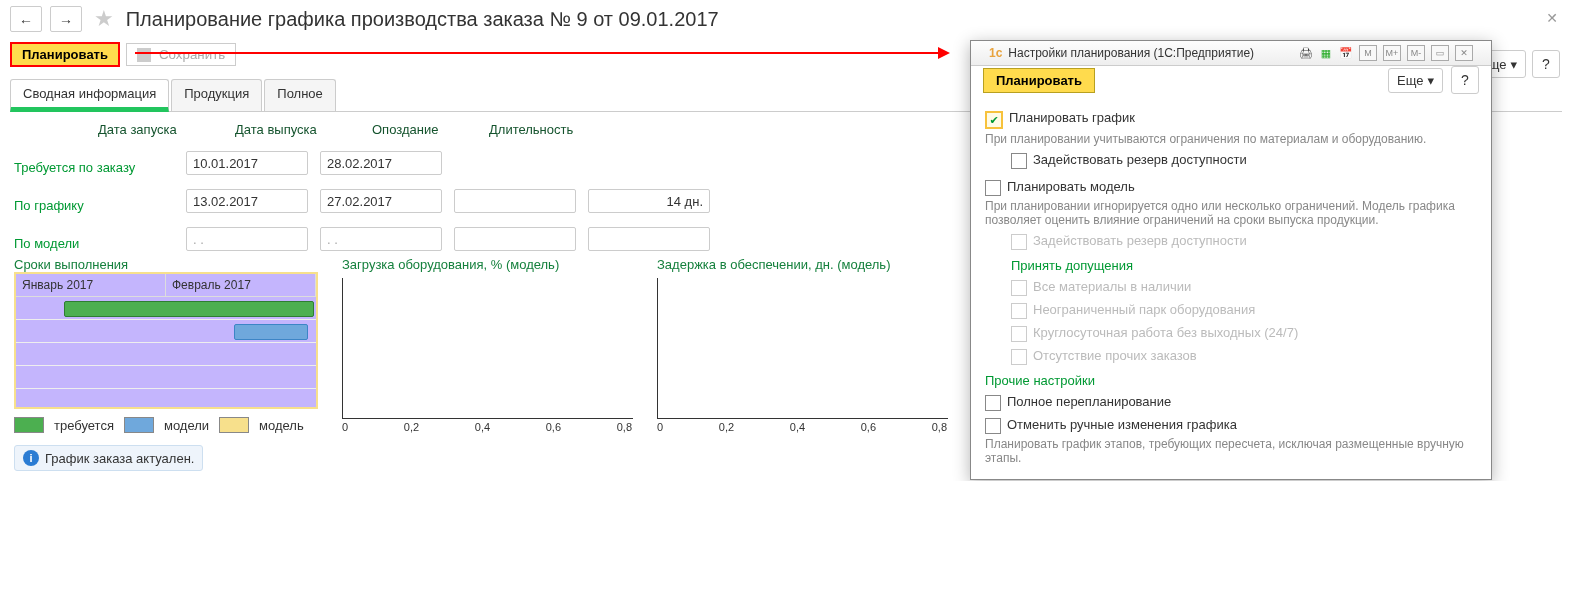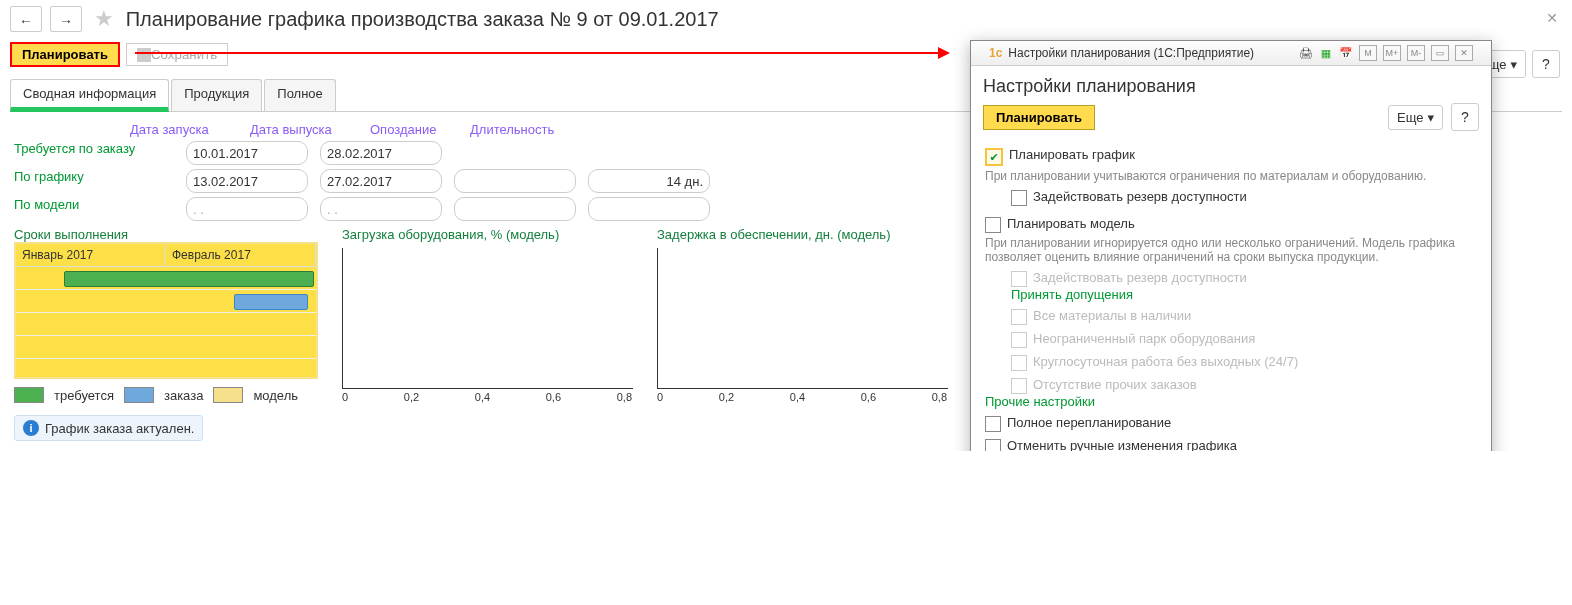--- a/index.html
+++ b/index.html
@@ -4,42 +4,42 @@
 <style>
 html,body{margin:0;padding:0;font-family:Arial,sans-serif;font-size:13px;color:#333;background:#fff;width:1572px;position:relative}
 .topbar{display:flex;align-items:center;padding:6px 10px;gap:8px}
 .nav-btn{width:30px;height:24px;border:1px solid #ccc;background:#fff;border-radius:2px;display:flex;align-items:center;justify-content:center;cursor:pointer;font-size:14px;color:#333}
 .star{color:#ccc;font-size:22px;margin:0 4px}
 .page-title{font-size:20px;color:#333}
 .close-x{position:absolute;right:14px;top:10px;color:#999;font-size:14px;cursor:pointer}
 .toolbar{display:flex;align-items:center;padding:4px 10px;gap:6px;position:relative}
 .plan-btn{background:#ffdb4d;border:2px solid red;padding:3px 10px;font-weight:bold;font-size:13px;cursor:pointer}
 .plan-btn-p{background:#ffdb4d;border:1px solid #b8a020;padding:4px 12px;font-weight:bold;font-size:13px;cursor:pointer}
-.save-btn{background:#fff;border:1px solid #ccc;padding:3px 10px;color:#aaa;display:flex;align-items:center;gap:0}
+.save-btn{background:#fff;border:1px solid #ccc;padding:3px 10px;color:#aaa;display:flex;align-items:center;gap:8px}
 .disk-icon{width:14px;height:14px;background:#ccc;display:inline-block}
 .arrow-line{position:absolute;left:135px;right:630px;top:14px;height:2px;background:red}
 .arrow-head{position:absolute;right:-8px;top:-5px;width:0;height:0;border-left:12px solid red;border-top:6px solid transparent;border-bottom:6px solid transparent}
 .more-btn{background:#fff;border:1px solid #ccc;border-radius:3px;padding:4px 8px;cursor:pointer;display:flex;align-items:center;gap:4px;font-size:13px}
 .help-btn{background:#fff;border:1px solid #ccc;border-radius:3px;width:26px;height:26px;cursor:pointer;font-size:14px;display:flex;align-items:center;justify-content:center}
 .right-ctrls{position:absolute;right:12px;top:50px;display:flex;gap:6px}
 .tabs{display:flex;border-bottom:1px solid #ccc;margin:8px 10px 0 10px}
 .tab{padding:6px 12px;border:1px solid #ccc;border-bottom:none;background:#f5f5f5;margin-right:2px;cursor:pointer;border-radius:3px 3px 0 0;font-size:13px}
 .tab.active{background:#fff;border-bottom:5px solid #22c55e;margin-bottom:-1px}
 .content{padding:10px 14px}
-.grid-hdr{display:flex;margin-left:116px;gap:0;color:#8b5cf6}
+.grid-hdr{display:flex;margin-left:84px;gap:17px;color:#14532d}
 .grid-hdr>div{width:120px}
 .grid-hdr>div.w100{width:100px}
-.row{display:flex;align-items:flex-start;margin-top:4px}
+.row{display:flex;align-items:flex-end;margin-top:14px}
 .row-lbl{width:172px;color:#009933}
-.in{width:108px;height:22px;border:1px solid #ccc;border-radius:10px;padding:0 6px;margin-right:12px;font-size:13px;text-align:left;display:flex;align-items:center}
+.in{width:108px;height:22px;border:1px solid #ccc;border-radius:2px;padding:0 6px;margin-right:12px;font-size:13px;text-align:left;display:flex;align-items:center}
 .in.r{justify-content:flex-end}
 .in.dim{color:#aaa}
 .sec-lbl{color:#15803d;margin-top:16px}
 .triple{display:flex;gap:24px;margin-top:6px}
-.gbox{border:2px solid #f7e08c;background:#fde047;width:300px;padding:0}
+.gbox{border:2px solid #f7e08c;background:#c4b5fd;width:300px;padding:0}
 .ghdr{display:flex;border-bottom:1px solid #ddd}
 .ghdr>div{flex:1;padding:4px 6px;font-size:12px;border-right:1px solid #ddd}
 .gbody{height:110px;position:relative}
 .gantt-row{height:22px;position:relative;border-bottom:1px solid #eee}
 .bar{position:absolute;height:14px;top:4px;border-radius:2px}
 .bar.green{background:#4caf50;border:1px solid #2e7d32}
 .bar.blue{background:#6fa8dc;border:1px solid #3d85c6}
 .legend{display:flex;gap:10px;margin-top:8px;align-items:center;font-size:13px}
 .lg-sw{width:28px;height:14px;display:inline-block;border:1px solid #888}
 .axis{width:290px;height:140px;border-left:1px solid #333;border-bottom:1px solid #333;position:relative;margin-top:6px}
@@ -53,21 +53,21 @@
 .p-head{font-size:18px;padding:10px 12px 6px}
 .p-bar{display:flex;padding:0 12px 10px;align-items:center;gap:8px}
 .p-bar .spacer{flex:1}
 .p-body{padding:0 14px 14px}
 .chk{display:flex;align-items:flex-start;gap:6px;margin-top:6px}
 .box{width:14px;height:14px;border:1px solid #888;background:#fff;display:flex;align-items:center;justify-content:center;font-size:11px;color:#009933;flex-shrink:0;margin-top:1px}
 .box.hl{border:2px solid #f7c23c;background:#fffbe6}
 .box.dis{border-color:#ccc}
 .hint{color:#888;font-size:12px;margin-top:3px}
 .indent{margin-left:26px}
-.gh{color:#009933;}
+.gh{color:#009933;margin-top:8px}
 .dis-txt{color:#bbb}
 .wbtn{width:16px;height:14px;border:1px solid #aaa;font-size:9px;display:flex;align-items:center;justify-content:center;color:#888;background:#f8f8f8}
 </style>
 </head>
 <body>
 
 <div class="topbar">
   <div class="nav-btn">←</div>
   <div class="nav-btn">→</div>
   <span class="star">★</span>
@@ -142,21 +142,21 @@
               <div class="bar blue" style="left:218px;width:72px"></div>
             </div>
           <div class="gantt-row"></div>
             <div class="gantt-row"></div>
         </div>
       </div>
       <div class="legend">
         <span class="lg-sw" style="background:#4caf50"></span>
           <span>требуется</span>
         <span class="lg-sw" style="background:#6fa8dc"></span>
-          <span>заказа</span>
+          <span>модели</span>
         <span class="lg-sw" style="background:#f7e08c"></span>
           <span>модель</span>
       </div>
       <div class="status">
         <span class="info-i">i</span>
         <span>График заказа актуален.</span>
       </div>
     </div>
     <div>
       <div class="sec-lbl" style="margin-top:0">Загрузка оборудования, % (модель)</div>
@@ -190,21 +190,20 @@
     <span class="spacer"></span>
     <span class="p-ico">🖨</span>
     <span class="p-ico" style="color:#2a2">▦</span>
     <span class="p-ico" style="color:#e67e22">📅</span>
     <span class="wbtn">M</span>
     <span class="wbtn">M+</span>
     <span class="wbtn">M-</span>
     <span class="wbtn">▭</span>
     <span class="wbtn">✕</span>
   </div>
-  <div class="p-head">Настройки планирования</div>
   <div class="p-bar">
     <button class="plan-btn-p">Планировать</button>
     <span class="spacer"></span>
     <div class="more-btn">
         <span>Еще</span>
         <span>▾</span>
       </div>
     <div class="help-btn">?</div>
   </div>
   <div class="p-body">

